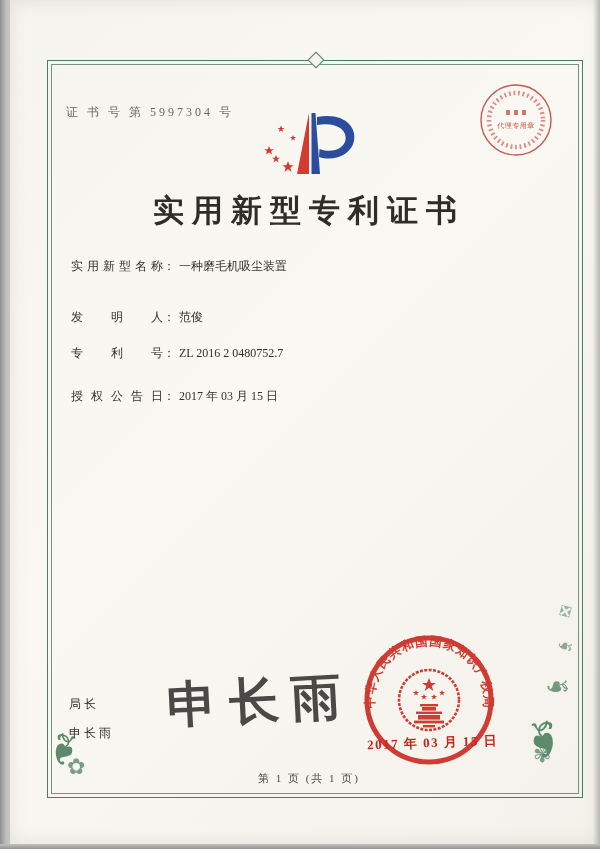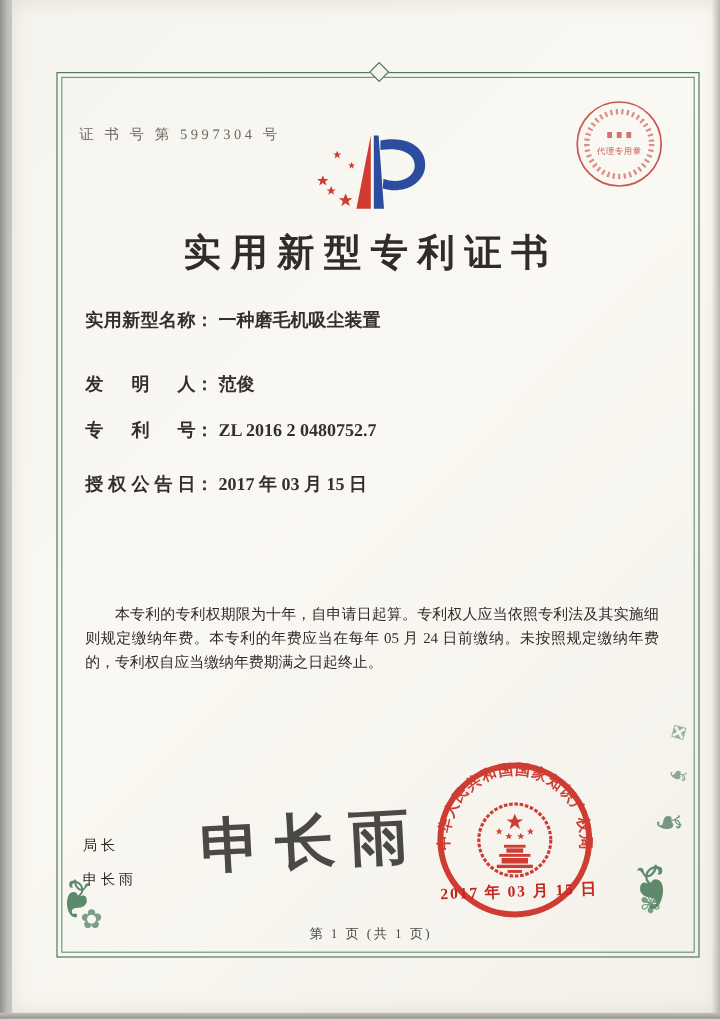--- a/index.html
+++ b/index.html
@@ -21,21 +21,21 @@
                border:1px solid #6f977d;}
   .top-diamond{position:absolute;left:50%;top:-7px;width:10px;height:10px;margin-left:-5px;
                background:#f6f4ee;border:1.5px solid #4e7a5f;transform:rotate(45deg);}
   .flourish{position:absolute;color:#5d8a6b;line-height:1;
             font-family:"DejaVu Sans",sans-serif;}
   
   .certno{position:absolute;left:57px;top:104px;font-size:12px;letter-spacing:3px;color:#6b6862;}
   .logo{position:absolute;left:248px;top:110px;}
   .title{position:absolute;left:0;top:190px;width:600px;text-align:center;
          font-size:31px;font-weight:600;letter-spacing:8px;color:#2f2c29;}
-  .fields{position:absolute;left:62px;top:258px;width:480px;font-size:15px;color:#33302c;font-weight:bold;}
+  .fields{position:absolute;left:62px;top:258px;width:480px;font-size:12px;color:#33302c;}
   .frow{margin-bottom:26px;white-space:nowrap;}
   .frow.first{margin-bottom:34px;}
   .frow.second{margin-bottom:19px;}
   .flabel{display:inline-block;width:92px;text-align:justify;text-align-last:justify;vertical-align:bottom;}
   .fcolon{display:inline-block;margin-right:4px;}
   .paras{position:absolute;left:62px;top:502px;width:478px;font-size:12.4px;line-height:20px;
          color:#2e2b28;text-align:justify;}
   .paras p{margin:0;text-indent:2em;}
   .sig-block{position:absolute;left:60px;top:690px;font-size:12px;letter-spacing:3px;
              color:#2f2c29;line-height:29px;}
@@ -96,21 +96,20 @@
     </div>
     <div class="frow">
       <span class="flabel">专利号</span><span class="fcolon">：</span><span>ZL 2016 2 0480752.7</span>
     </div>
     <div class="frow">
       <span class="flabel">授权公告日</span><span class="fcolon">：</span><span>2017 年 03 月 15 日</span>
     </div>
   </div>
 
   <div class="paras">
-    <p>本专利的专利权期限为十年，自申请日起算。专利权人应当依照专利法及其实施细则规定缴纳年费。本专利的年费应当在每年 05 月 24 日前缴纳。未按照规定缴纳年费的，专利权自应当缴纳年费期满之日起终止。</p>
   </div>
 
   <div class="sig-block">
     <div>局长</div>
     <div>申长雨</div>
   </div>
   <div class="handwriting">申长雨</div>
 
   <svg class="seal-agency" width="80" height="80" viewBox="-40 -40 80 80">
     <circle r="35" fill="none" stroke="#bf3b33" stroke-width="1.4"></circle>

